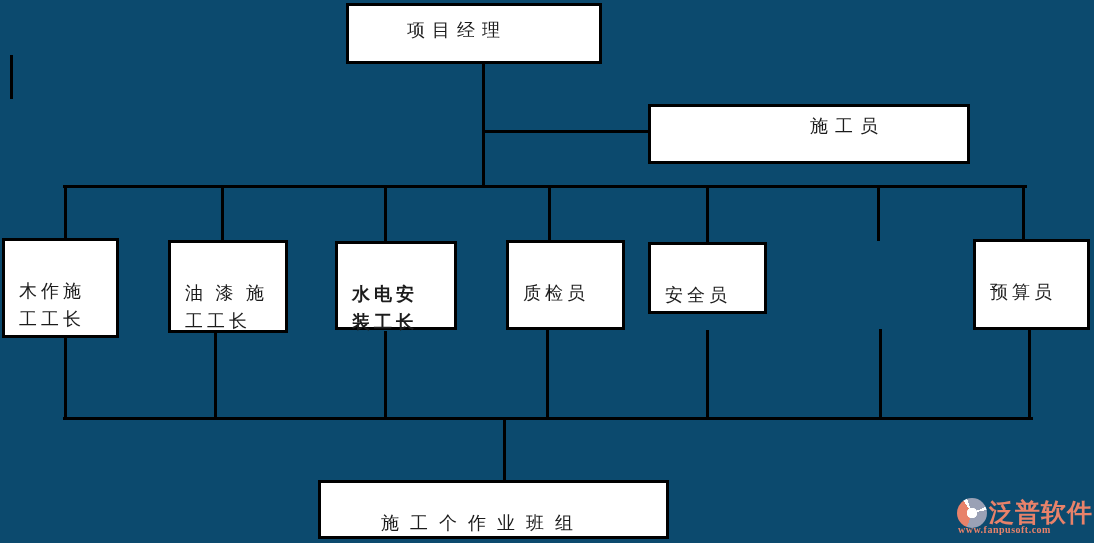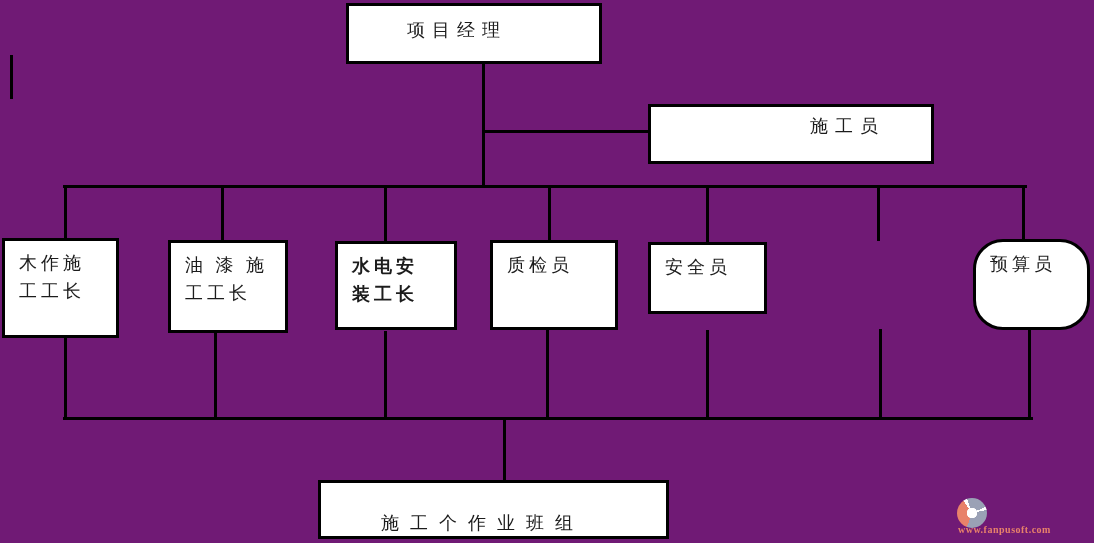--- a/index.html
+++ b/index.html
@@ -4,21 +4,21 @@
 <style>
   html, body {
     margin: 0;
     padding: 0;
     background: #ffffff;
   }
   .canvas {
     position: relative;
     width: 1094px;
     height: 543px;
-    background: #701a75;
+    background: #0c4a6e;
     overflow: hidden;
     font-family: "Liberation Serif", "DejaVu Serif", serif;
     color: #1a1a1a;
   }
   .line {
     position: absolute;
     background: #000000;
   }
   .node {
     position: absolute;
@@ -37,20 +37,21 @@
     letter-spacing: 7px;
   }
   .node-staff .lbl {
     padding: 7px 0 0 159px;
     letter-spacing: 7px;
   }
   .node-mid .lbl {
     padding: 8px 2px 0 14px;
     letter-spacing: 4px;
     line-height: 28px;
+    margin-top: 28px;
   }
   .node-bottom .lbl {
     position: absolute;
     left: 60px;
     bottom: 2px;
     letter-spacing: 11px;
     line-height: 22px;
   }
   .logo {
     position: absolute;
@@ -125,54 +126,55 @@
   <div class="line" style="left:879px;  top:329px; width:3px; height:91px;"></div>
   <div class="line" style="left:1028px; top:329px; width:3px; height:91px;"></div>
 
   <div class="line" style="left:63px;  top:417px; width:970px; height:3px;"></div>
   <div class="line" style="left:503px; top:420px; width:3px;   height:61px;"></div>
 
   <div class="node node-root" style="left:346px; top:3px; width:256px; height:61px;">
     <span class="lbl">项目经理</span>
   </div>
 
-  <div class="node node-staff" style="left:648px; top:104px; width:286px; height:60px;">
+  <div class="node node-staff" style="left:648px; top:104px; width:322px; height:60px;">
     <span class="lbl">施工员</span>
   </div>
 
   <div class="node node-mid" style="left:2px; top:238px; width:117px; height:100px;">
     <span class="lbl">木作施
 工工长</span>
   </div>
 
   <div class="node node-mid" style="left:168px; top:240px; width:120px; height:93px;">
     <span class="lbl">油 漆 施
 工工长</span>
   </div>
 
   <div class="node node-mid" style="left:335px; top:241px; width:122px; height:89px;font-weight:bold;">
     <span class="lbl">水电安
 装工长</span>
   </div>
 
-  <div class="node node-mid" style="left:490px; top:240px; width:128px; height:90px;">
+  <div class="node node-mid" style="left:506px; top:240px; width:119px; height:90px;">
     <span class="lbl">质检员</span>
   </div>
 
   <div class="node node-mid" style="left:648px; top:242px; width:119px; height:72px;">
     <span class="lbl">安全员</span>
   </div>
 
 
-  <div class="node node-mid" style="left:973px; top:239px; width:117px; height:91px;border-radius:30px;">
+  <div class="node node-mid" style="left:973px; top:239px; width:117px; height:91px;">
     <span class="lbl">预算员</span>
   </div>
 
   <div class="node node-bottom" style="left:318px; top:480px; width:351px; height:59px;">
     <span class="lbl">施工个作业班组</span>
   </div>
 
   <div class="logo">
     <span class="logo-icon"></span>
+    <span class="logo-title">泛普软件</span>
     <span class="logo-url">www.fanpusoft.com</span>
   </div>
 
 </div>
 
 </body></html>

